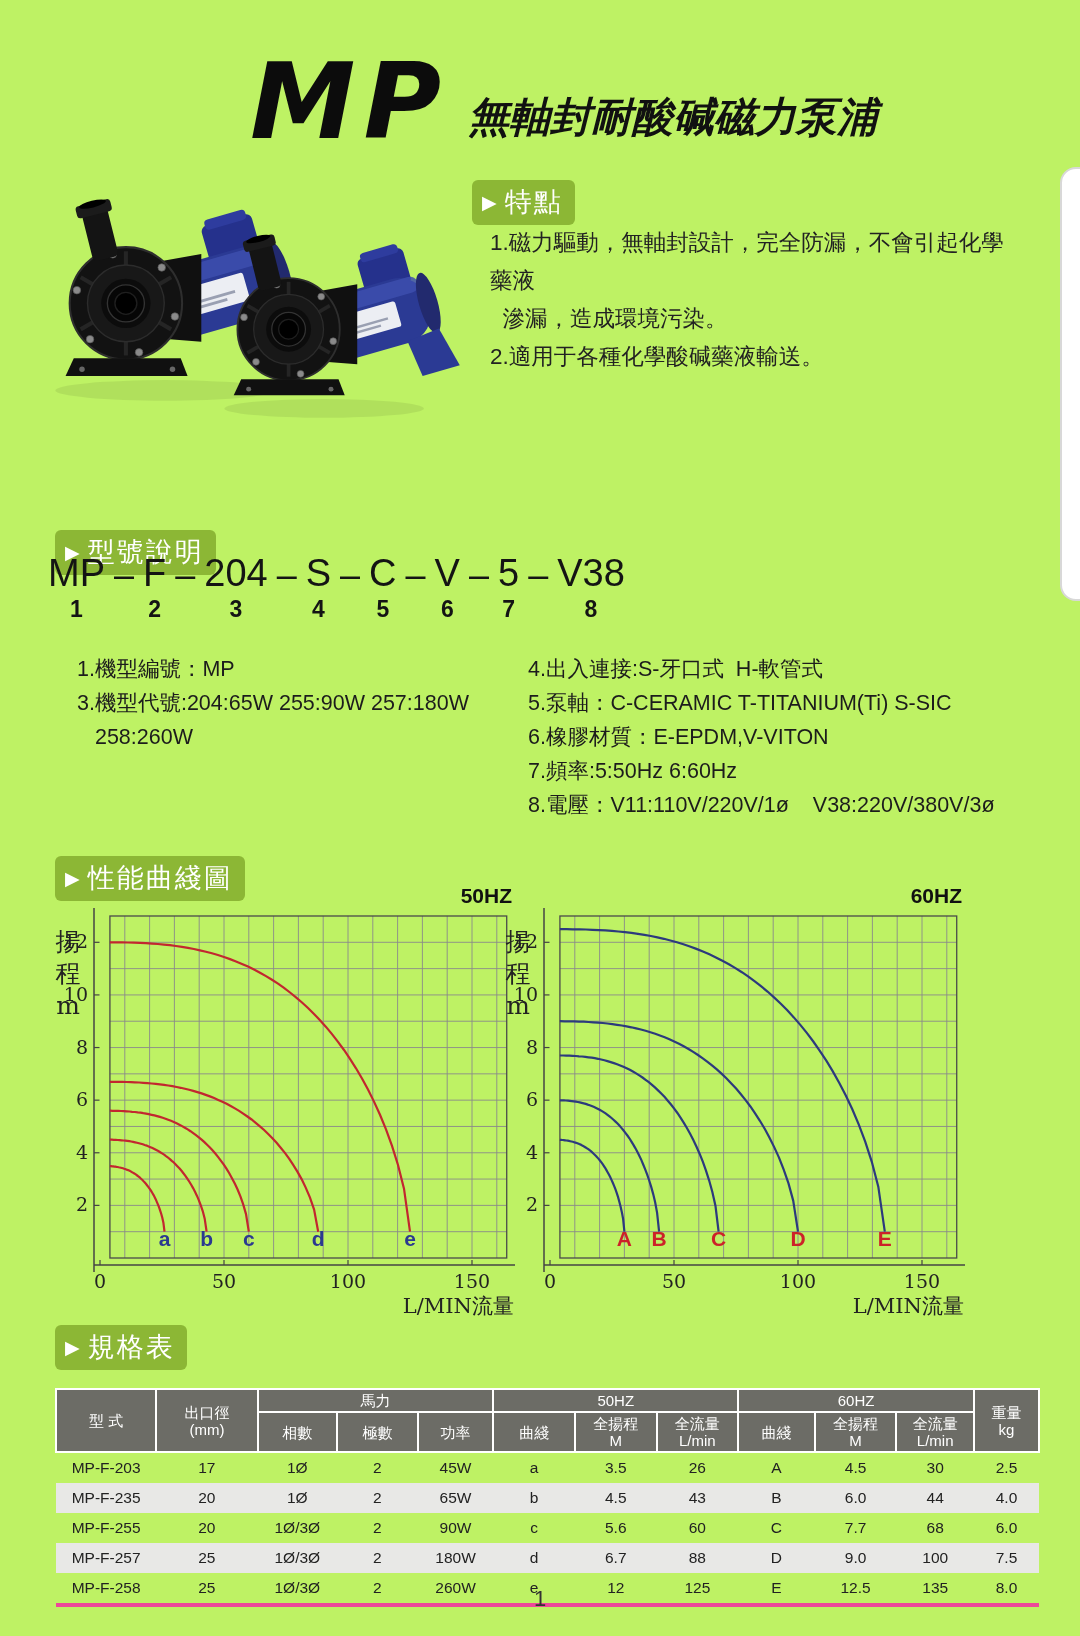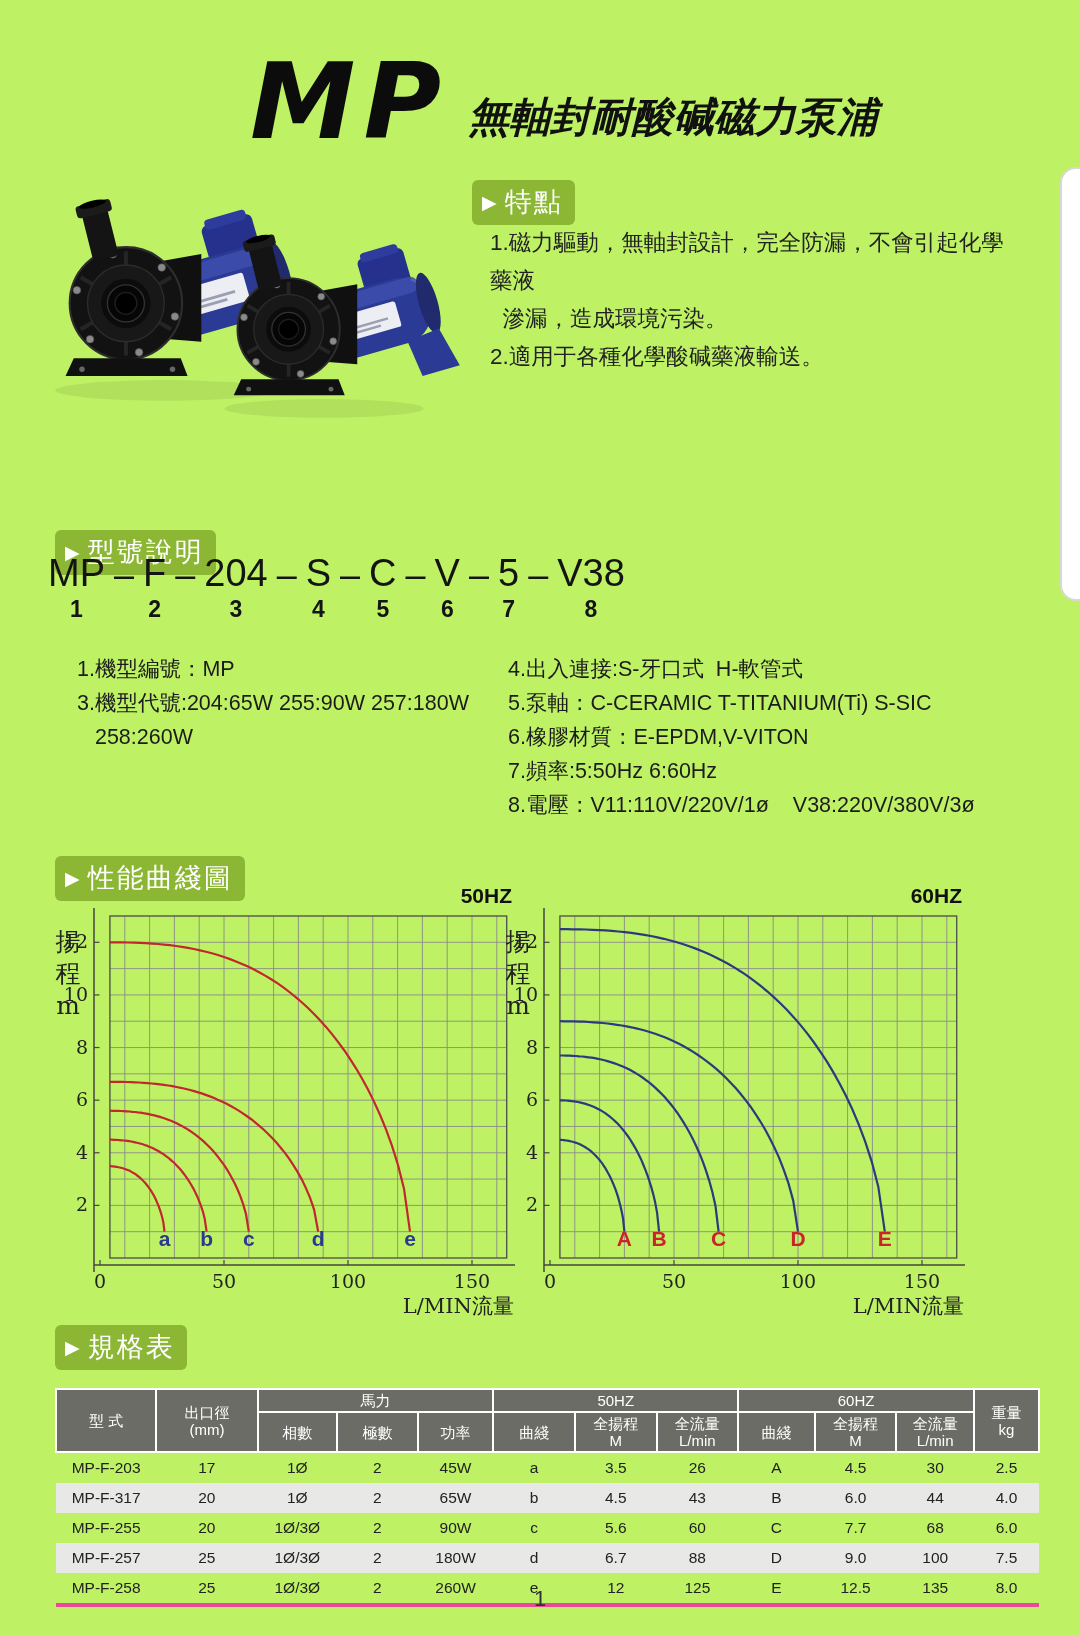--- a/index.html
+++ b/index.html
@@ -25,21 +25,21 @@
              border:2px solid #d8d8d8;border-radius:16px;background:#fff;}
   
   .model-code{position:absolute;left:48px;top:552px;display:flex;align-items:flex-start;}
   .mc-part{display:flex;flex-direction:column;align-items:center;}
   .mc-text{font-size:38px;color:#141414;}
   .mc-num{font-size:23px;font-weight:bold;color:#141414;margin-top:1px;}
   .mc-sep{font-size:36px;color:#141414;margin:2px 9px 0 9px;}
   .notes{position:absolute;font-size:21.5px;line-height:34px;color:#1c1c1c;}
   .notes div{white-space:pre;}
   .notes-left{left:57px;top:652px;margin-left:20px;}
-  .notes-right{left:508px;top:652px;}
+  .notes-right{left:528px;top:652px;}
   
   .chart{position:absolute;width:492px;height:445px;}
   .chart-50{left:42px;top:886px;}
   .chart-60{left:492px;top:886px;}
   
   .spec-table{position:absolute;left:55px;top:1388px;width:985px;border-collapse:collapse;
               text-align:center;}
   .spec-table th{background:#6c6c66;color:#fff;font-weight:normal;font-size:15px;
                  border:2px solid #fff;padding:2px 0;line-height:17px;}
   .spec-table td{font-size:15.5px;color:#222;padding:6px 0;border:none;}
@@ -390,21 +390,21 @@
           <td>45W</td>
           <td>a</td>
           <td>3.5</td>
           <td>26</td>
           <td>A</td>
           <td>4.5</td>
           <td>30</td>
           <td>2.5</td>
         </tr>
         <tr>
-          <td>MP-F-317</td>
+          <td>MP-F-235</td>
           <td>20</td>
           <td>1Ø</td>
           <td>2</td>
           <td>65W</td>
           <td>b</td>
           <td>4.5</td>
           <td>43</td>
           <td>B</td>
           <td>6.0</td>
           <td>44</td>

